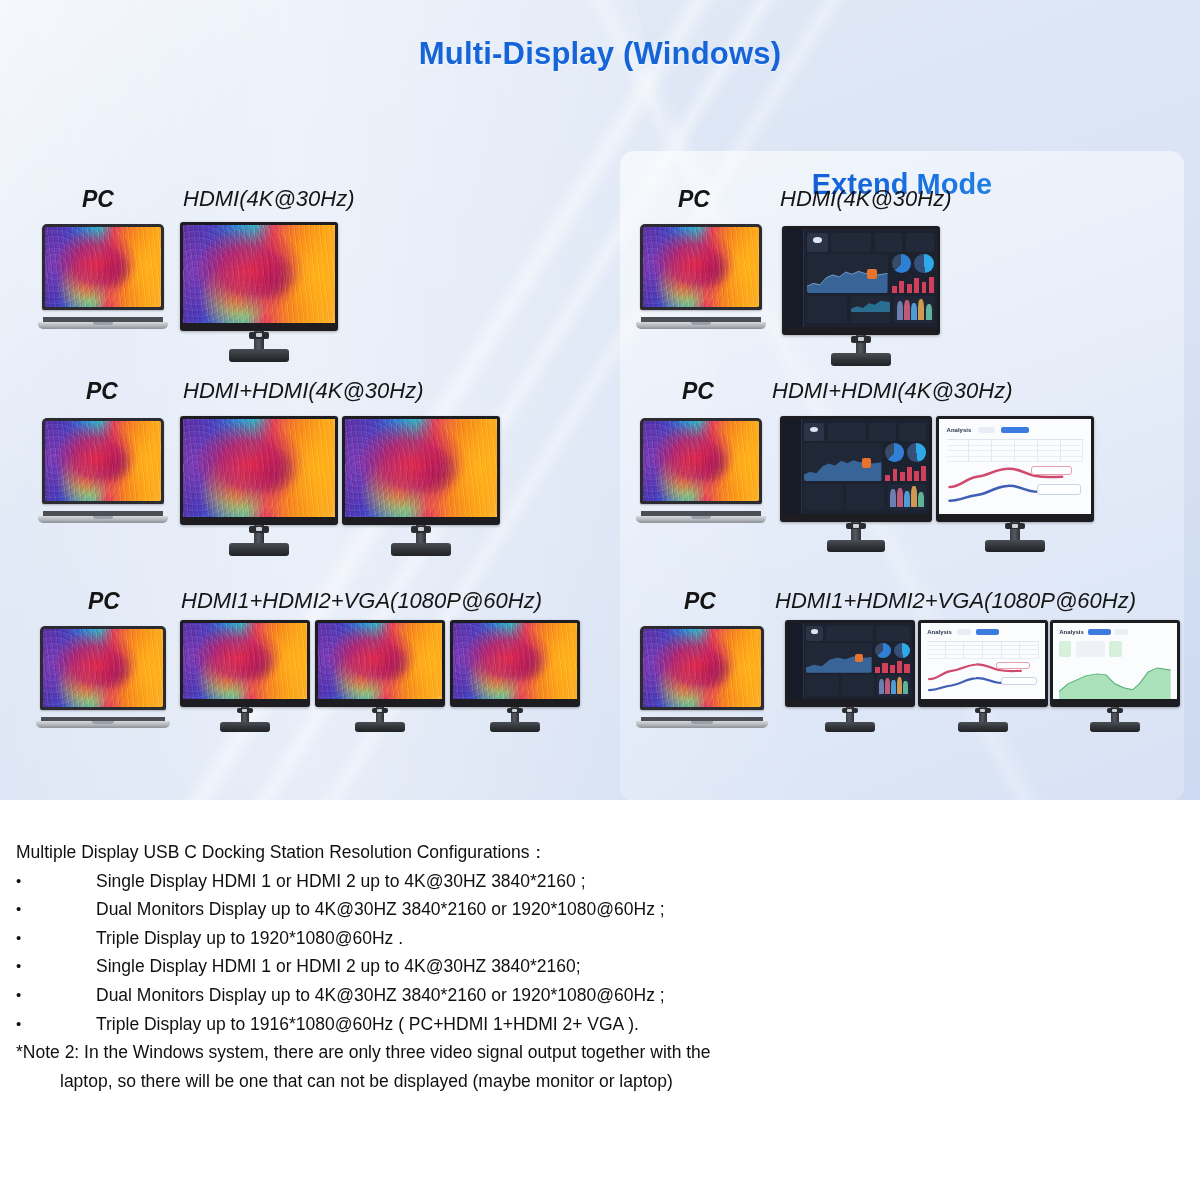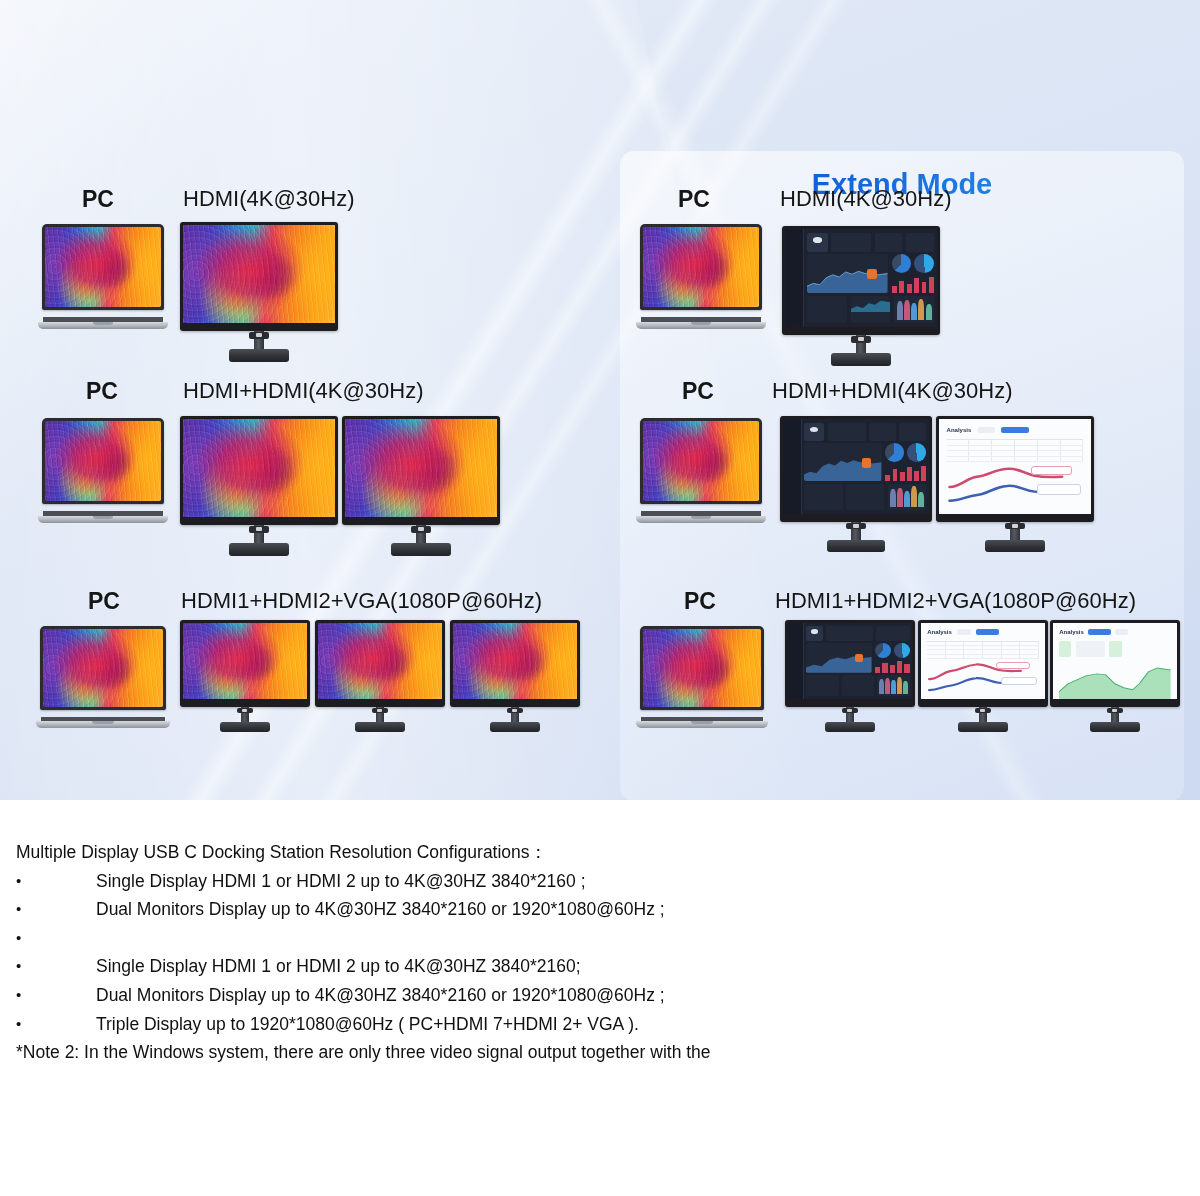--- a/index.html
+++ b/index.html
@@ -57,21 +57,21 @@
     position: absolute; top: 17px; left: 0; width: 100%;
     text-align: center;
     font-size: 29px; font-weight: bold;
     background: linear-gradient(90deg, #0b48c9 0%, #1668dd 45%, #2fa5f2 100%);
     -webkit-background-clip: text; background-clip: text;
     color: transparent;
     -webkit-text-fill-color: transparent;
   }
 
   .row { position: absolute; left: 0; width: 100%; }
-  .row-lbls { position: relative; height: 34px; }
+  .row-lbls { position: relative; height: 34px; font-style: italic; }
   .lbl {
     position: absolute; top: 0;
     font-size: 22px; color: #151515; white-space: nowrap;
   }
   .lbl-pc { font-weight: bold; font-size: 23px; }
 
   
   .laptop { position: absolute; }
   .laptop .lid {
     position: absolute; left: 3%; top: 0; width: 94%; height: 82%;
@@ -218,20 +218,21 @@
   .specs .cont { font-size:17.5px; line-height:28.6px; padding-left:44px; white-space:pre; }
 </style>
 </head>
 <body>
 
 <div id="page">
 
   <div class="hero">
     <div class="hero-sheen"></div>
 
+    <div class="hero-title">Multi-Display (Windows)</div>
 
 
     <div class="panel" id="panel-extend">
       <div class="panel-title">Extend Mode</div>
     </div>
 
     <div class="row" style="top:186px;left:18px;width:558px">
       <div class="row-lbls">
         <div class="lbl lbl-pc" style="left:64px">PC</div>
         <div class="lbl" style="left:165px">HDMI(4K@30Hz)</div>
@@ -716,32 +717,34 @@
     <div class="bul">
       <span class="dot">•</span>
       <span class="txt">Single Display HDMI 1 or HDMI 2 up to 4K@30HZ 3840*2160 ;</span>
     </div>
     <div class="bul">
       <span class="dot">•</span>
       <span class="txt">Dual Monitors Display up to 4K@30HZ 3840*2160 or 1920*1080@60Hz ;</span>
     </div>
     <div class="bul">
       <span class="dot">•</span>
+      <span class="txt">Triple Display up to 1920*1080@60Hz .</span>
     </div>
 
 
     <div class="bul">
       <span class="dot">•</span>
       <span class="txt">Single Display HDMI 1 or HDMI 2 up to 4K@30HZ 3840*2160;</span>
     </div>
     <div class="bul">
       <span class="dot">•</span>
       <span class="txt">Dual Monitors Display up to 4K@30HZ 3840*2160 or 1920*1080@60Hz ;</span>
     </div>
     <div class="bul">
       <span class="dot">•</span>
-      <span class="txt">Triple Display up to 1920*1080@60Hz ( PC+HDMI 7+HDMI 2+ VGA ).</span>
+      <span class="txt">Triple Display up to 1916*1080@60Hz ( PC+HDMI 1+HDMI 2+ VGA ).</span>
     </div>
 
     <div class="note">*Note 2: In the Windows system, there are only three video signal output together with the</div>
+    <div class="cont">laptop, so there will be one that can not be displayed (maybe monitor or laptop)</div>
   </div>
 
 </div>
 
 </body></html>

